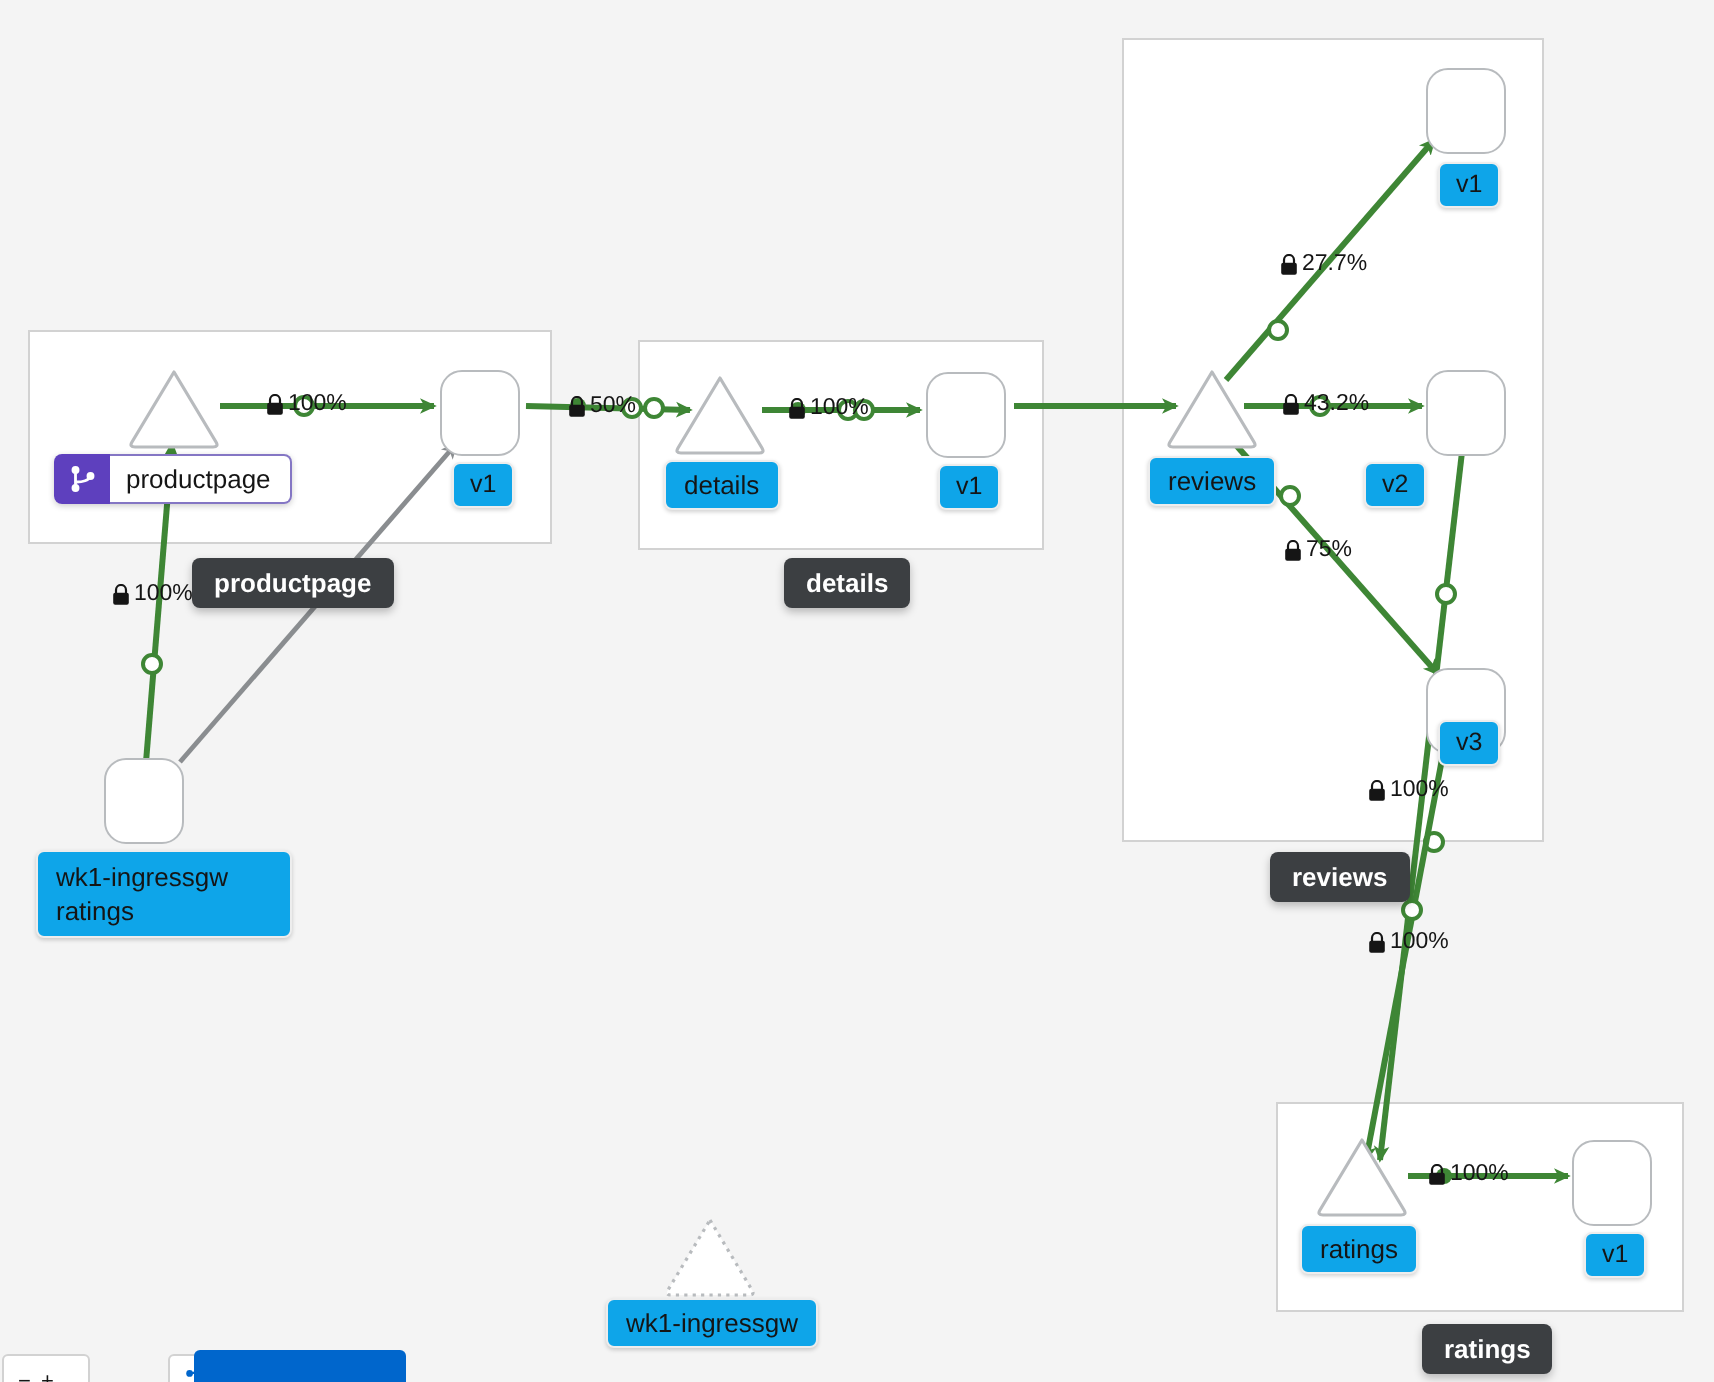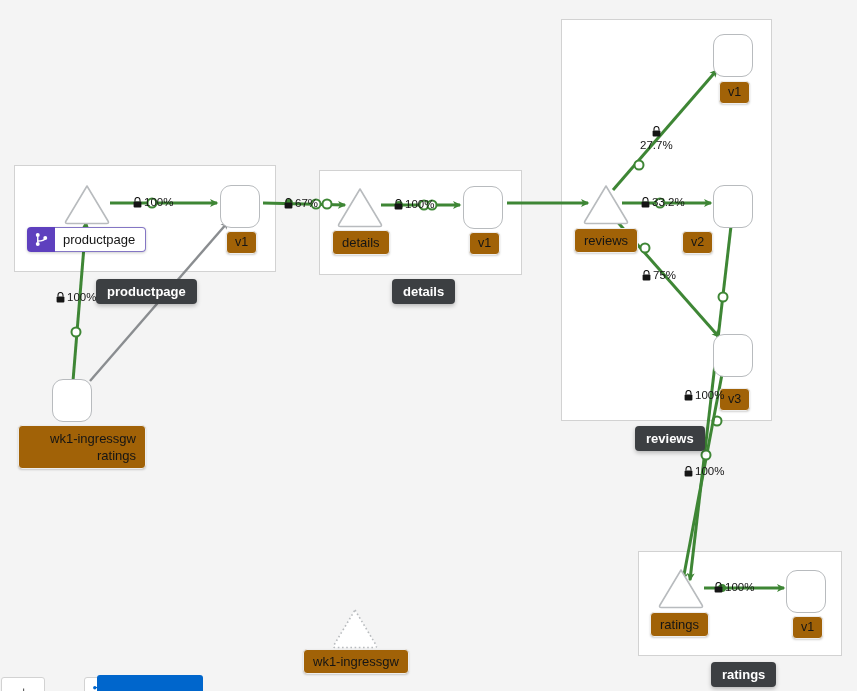--- a/index.html
+++ b/index.html
@@ -18,25 +18,25 @@
   }
 
   .svc-tri{position:absolute;}
   .wl-box{
     position:absolute;background:#ffffff;border:1.6px solid #b8bbbe;
     border-radius:11px;box-sizing:border-box;
   }
 
   
   .nlabel{
-    position:absolute;background:#a16207;border:1px solid #ededed;
+    position:absolute;background:#0ea5e9;border:1px solid #ededed;
     border-radius:4px;
     box-shadow:0 1px 2px rgba(0,0,0,.18);
     font-size:13px;color:#151515;line-height:15px;
-    padding:4px 9px;white-space:nowrap;text-align:right;
+    padding:4px 9px;white-space:nowrap;text-align:left;
     font-family:"Liberation Sans", sans-serif;
   }
   .nlabel.two-line{white-space:normal;line-height:17px;}
   .nlabel.small{font-size:12.5px;padding:3px 8px;}
 
   
   .badge-wrap{position:absolute;display:flex;align-items:stretch;
     box-shadow:0 1px 3px rgba(0,0,0,.2);border-radius:4px;}
   .vs-badge{
     background:#5e40be;width:28px;border-radius:4px 0 0 4px;
@@ -200,21 +200,21 @@
   </svg>
   <div class="nlabel" style="left:574px;top:228px;">reviews</div>
 
   <div class="wl-box" style="left:713px;top:34px;width:40px;height:43px;"></div>
   <div class="nlabel small" style="left:719px;top:81px;">v1</div>
 
   <div class="wl-box" style="left:713px;top:185px;width:40px;height:43px;"></div>
   <div class="nlabel small" style="left:682px;top:231px;">v2</div>
 
   <div class="wl-box" style="left:713px;top:334px;width:40px;height:43px;"></div>
-  <div class="nlabel small" style="left:719px;top:388px;">v3</div>
+  <div class="nlabel small" style="left:719px;top:360px;">v3</div>
 
   <svg class="svc-tri" style="left:657px;top:567px;width:48px;height:42px;" viewBox="0 0 48 42">
     <path d="M24,3 L45,38 Q46.5,40.5 43.5,40.5 L4.5,40.5 Q1.5,40.5 3,38 Z" fill="#ffffff" stroke="#b8bbbe" stroke-width="1.6" stroke-linejoin="round"></path>
   </svg>
   <div class="nlabel" style="left:650px;top:612px;">ratings</div>
 
   <div class="wl-box" style="left:786px;top:570px;width:40px;height:43px;"></div>
   <div class="nlabel small" style="left:792px;top:616px;">v1</div>
 
   <svg class="svc-tri" style="left:331px;top:607px;width:48px;height:42px;" viewBox="0 0 48 42">
@@ -236,45 +236,45 @@
           <rect x="0.6" y="4.4" width="7.8" height="6" rx="1" fill="#151515"></rect>
         </svg></span>
     <span>100%</span>
   </div>
 
   <div class="elabel" style="left:284px;top:197px;">
     <span class="lk"><svg width="9" height="11" viewBox="0 0 9 11">
           <path d="M2,4.6 V3 a2.5,2.5 0 0 1 5,0 V4.6" stroke="#151515" stroke-width="1.1" fill="none"></path>
           <rect x="0.6" y="4.4" width="7.8" height="6" rx="1" fill="#151515"></rect>
         </svg></span>
-    <span>67%</span>
+    <span>50%</span>
   </div>
 
   <div class="elabel" style="left:394px;top:198px;">
     <span class="lk"><svg width="9" height="11" viewBox="0 0 9 11">
           <path d="M2,4.6 V3 a2.5,2.5 0 0 1 5,0 V4.6" stroke="#151515" stroke-width="1.1" fill="none"></path>
           <rect x="0.6" y="4.4" width="7.8" height="6" rx="1" fill="#151515"></rect>
         </svg></span>
     <span>100%</span>
   </div>
 
-  <div class="elabel" style="left:640px;top:126px;flex-direction:column;">
+  <div class="elabel" style="left:640px;top:126px;">
     <span class="lk"><svg width="9" height="11" viewBox="0 0 9 11">
           <path d="M2,4.6 V3 a2.5,2.5 0 0 1 5,0 V4.6" stroke="#151515" stroke-width="1.1" fill="none"></path>
           <rect x="0.6" y="4.4" width="7.8" height="6" rx="1" fill="#151515"></rect>
         </svg></span>
     <span>27.7%</span>
   </div>
 
   <div class="elabel" style="left:641px;top:196px;">
     <span class="lk"><svg width="9" height="11" viewBox="0 0 9 11">
           <path d="M2,4.6 V3 a2.5,2.5 0 0 1 5,0 V4.6" stroke="#151515" stroke-width="1.1" fill="none"></path>
           <rect x="0.6" y="4.4" width="7.8" height="6" rx="1" fill="#151515"></rect>
         </svg></span>
-    <span>33.2%</span>
+    <span>43.2%</span>
   </div>
 
   <div class="elabel" style="left:642px;top:269px;">
     <span class="lk"><svg width="9" height="11" viewBox="0 0 9 11">
           <path d="M2,4.6 V3 a2.5,2.5 0 0 1 5,0 V4.6" stroke="#151515" stroke-width="1.1" fill="none"></path>
           <rect x="0.6" y="4.4" width="7.8" height="6" rx="1" fill="#151515"></rect>
         </svg></span>
     <span>75%</span>
   </div>
 

